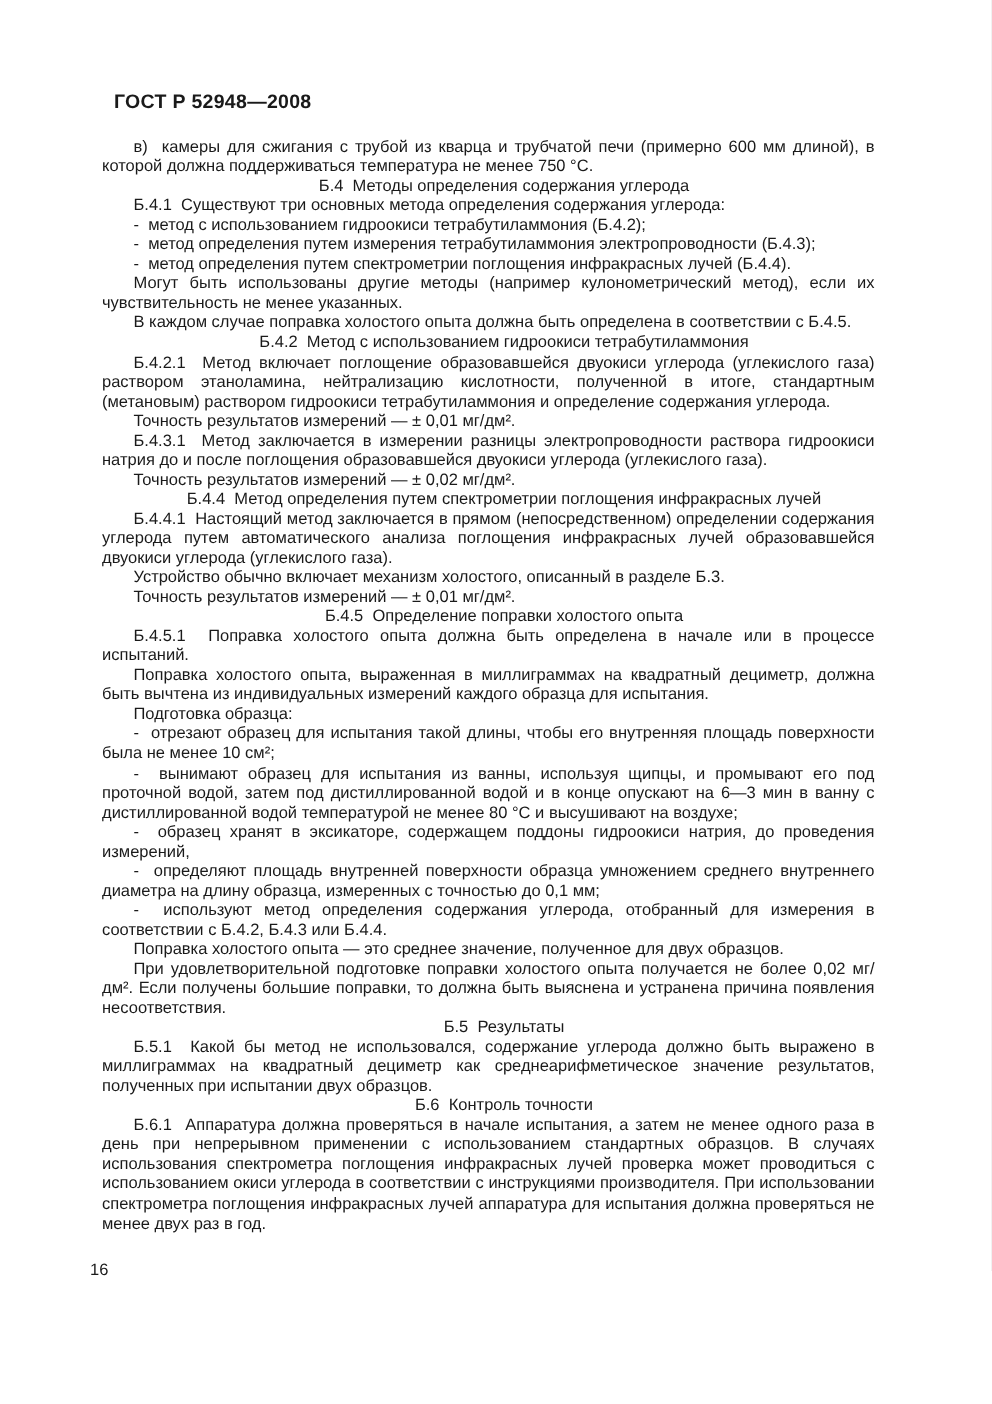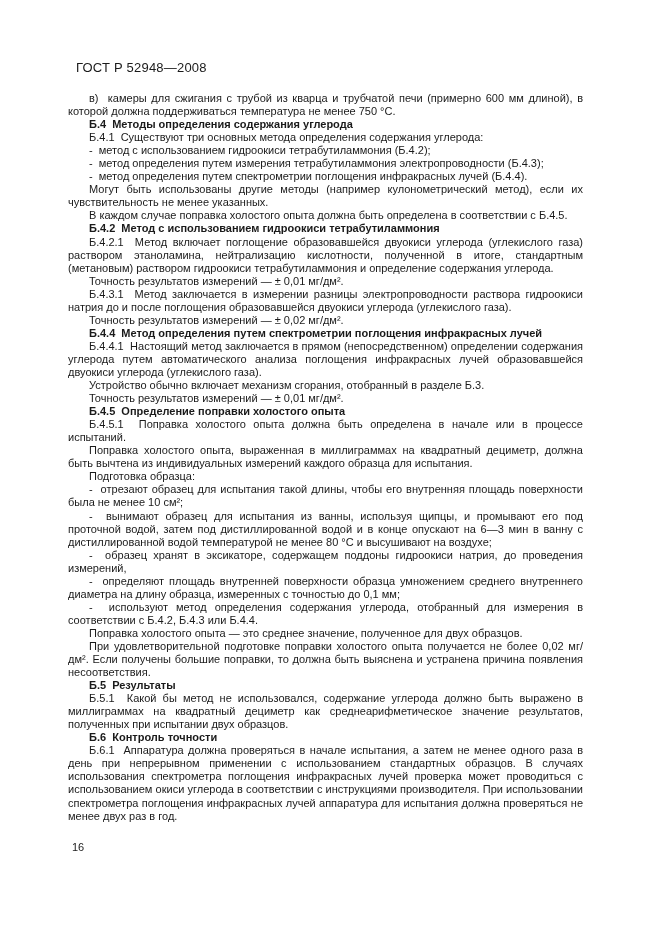--- a/index.html
+++ b/index.html
@@ -15,44 +15,44 @@
     font-family: "Liberation Sans", sans-serif;
     color: #1a1a1a;
     overflow: hidden;
     margin: 0 auto;
   }
   .doc-header {
     position: absolute;
     left: 76px;
     top: 60px;
     font-size: 13px;
-    font-weight: normal;
+    font-weight: bold;
     letter-spacing: 0.2px;
   }
   .doc-body {
     position: absolute;
     left: 68px;
     top: 92px;
     width: 515px;
     font-size: 11px;
     line-height: 13.05px;
     text-align: justify;
   }
   .doc-body p {
     margin: 0;
     text-indent: 21px;
     white-space: pre-wrap;
   }
   .doc-body p.heading {
-    font-weight: bold;
-    text-align: left;
+    font-weight: normal;
+    text-align: center;
   }
   .page-number {
     position: absolute;
-    left: 72px;
+    left: 60px;
     top: 841px;
     font-size: 11px;
   }
 </style>
 </head>
 <body>
 
 <div class="page">
   <div class="doc-header">ГОСТ Р 52948—2008</div>
 
@@ -65,21 +65,21 @@
       <p class="bullet">-  метод определения путем спектрометрии поглощения инфракрасных лучей (Б.4.4).</p>
       <p class="paragraph">Могут быть использованы другие методы (например кулонометрический метод), если их чувствительность не менее указанных.</p>
       <p class="paragraph">В каждом случае поправка холостого опыта должна быть определена в соответствии с Б.4.5.</p>
       <p class="heading">Б.4.2  Метод с использованием гидроокиси тетрабутиламмония</p>
       <p class="paragraph">Б.4.2.1  Метод включает поглощение образовавшейся двуокиси углерода (углекислого газа) раствором этаноламина, нейтрализацию кислотности, полученной в итоге, стандартным (метановым) раствором гидроокиси тетрабутиламмония и определение содержания углерода.</p>
       <p class="paragraph">Точность результатов измерений — ± 0,01 мг/дм².</p>
       <p class="paragraph">Б.4.3.1  Метод заключается в измерении разницы электропроводности раствора гидроокиси натрия до и после поглощения образовавшейся двуокиси углерода (углекислого газа).</p>
       <p class="paragraph">Точность результатов измерений — ± 0,02 мг/дм².</p>
       <p class="heading">Б.4.4  Метод определения путем спектрометрии поглощения инфракрасных лучей</p>
       <p class="paragraph">Б.4.4.1  Настоящий метод заключается в прямом (непосредственном) определении содержания углерода путем автоматического анализа поглощения инфракрасных лучей образовавшейся двуокиси углерода (углекислого газа).</p>
-      <p class="paragraph">Устройство обычно включает механизм сгорания, отобранный в разделе Б.3.</p>
+      <p class="paragraph">Устройство обычно включает механизм холостого, описанный в разделе Б.3.</p>
       <p class="paragraph">Точность результатов измерений — ± 0,01 мг/дм².</p>
       <p class="heading">Б.4.5  Определение поправки холостого опыта</p>
       <p class="paragraph">Б.4.5.1  Поправка холостого опыта должна быть определена в начале или в процессе испытаний.</p>
       <p class="paragraph">Поправка холостого опыта, выраженная в миллиграммах на квадратный дециметр, должна быть вычтена из индивидуальных измерений каждого образца для испытания.</p>
       <p class="paragraph">Подготовка образца:</p>
       <p class="bullet">-  отрезают образец для испытания такой длины, чтобы его внутренняя площадь поверхности была не менее 10 см²;</p>
       <p class="bullet">-  вынимают образец для испытания из ванны, используя щипцы, и промывают его под проточной водой, затем под дистиллированной водой и в конце опускают на 6—3 мин в ванну с дистиллированной водой температурой не менее 80 °С и высушивают на воздухе;</p>
       <p class="bullet">-  образец хранят в эксикаторе, содержащем поддоны гидроокиси натрия, до проведения измерений,</p>
       <p class="bullet">-  определяют площадь внутренней поверхности образца умножением среднего внутреннего диаметра на длину образца, измеренных с точностью до 0,1 мм;</p>
       <p class="bullet">-  используют метод определения содержания углерода, отобранный для измерения в соответствии с Б.4.2, Б.4.3 или Б.4.4.</p>

